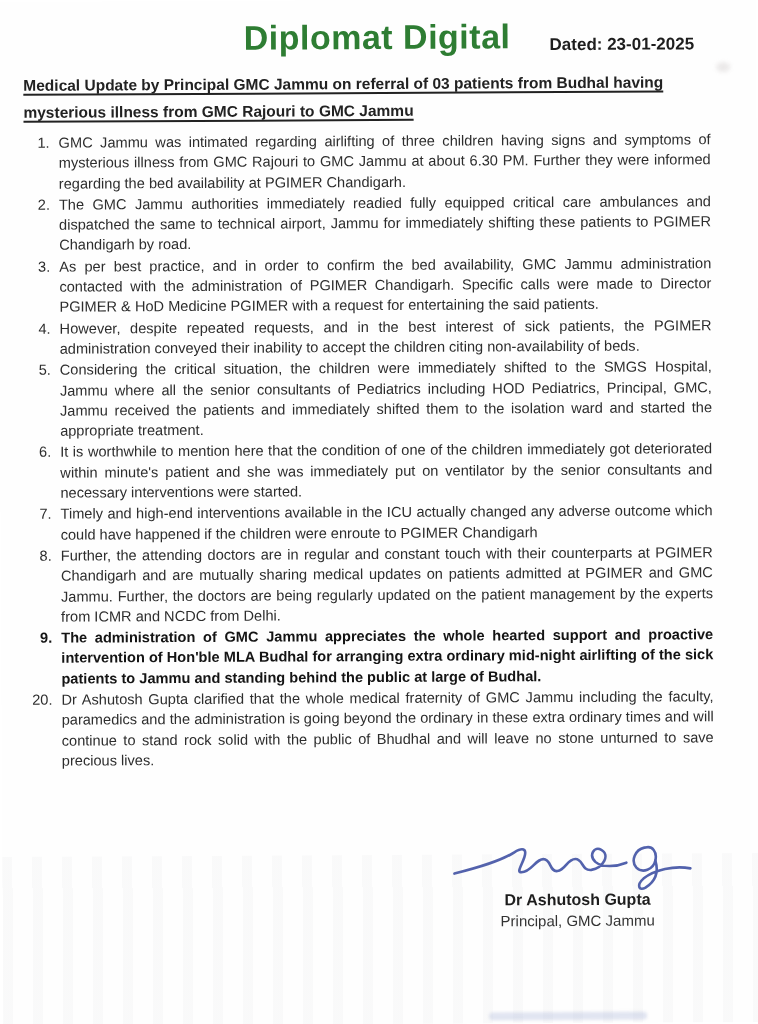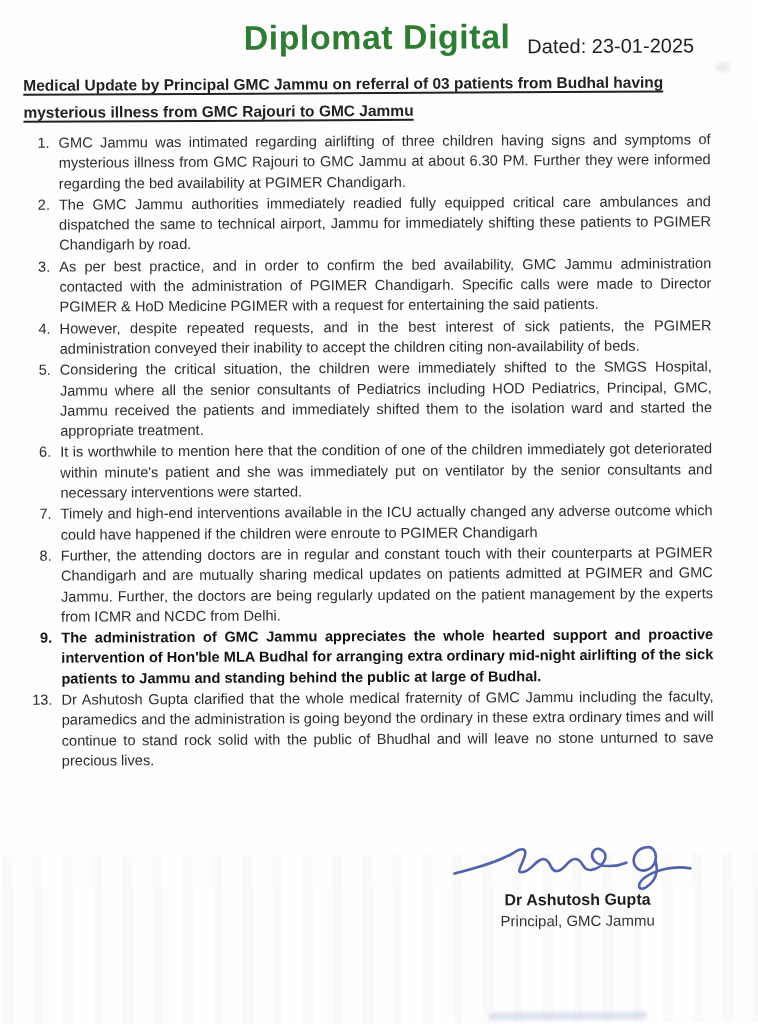--- a/index.html
+++ b/index.html
@@ -48,22 +48,22 @@
     text-align: center;
     top: 2px;
     font-size: 34px;
     font-weight: bold;
     letter-spacing: 0.5px;
   }
   .dated {
     position: absolute;
     right: 62px;
     top: 20px;
-    font-size: 20px;
-    font-weight: 400;
+    font-size: 17px;
+    font-weight: 700;
     color: #1e1e1e;
   }
   .smudge-top-right {
     position: absolute;
     top: 48px;
     right: 26px;
     width: 14px;
     height: 10px;
     background: rgba(150,140,140,0.18);
     border-radius: 50%;
@@ -197,21 +197,21 @@
     </li>
     <li class="point">
       <span class="num">8.</span>
       <span class="txt">Further, the attending doctors are in regular and constant touch with their counterparts at PGIMER Chandigarh and are mutually sharing medical updates on patients admitted at PGIMER and GMC Jammu. Further, the doctors are being regularly updated on the patient management by the experts from ICMR and NCDC from Delhi.</span>
     </li>
     <li class="point bold-item">
       <span class="num">9.</span>
       <span class="txt">The administration of GMC Jammu appreciates the whole hearted support and proactive intervention of Hon'ble MLA Budhal for arranging extra ordinary mid-night airlifting of the sick patients to Jammu and standing behind the public at large of Budhal.</span>
     </li>
     <li class="point">
-      <span class="num">13.</span>
+      <span class="num">20.</span>
       <span class="txt">Dr Ashutosh Gupta clarified that the whole medical fraternity of GMC Jammu including the faculty, paramedics and the administration is going beyond the ordinary in these extra ordinary times and will continue to stand rock solid with the public of Bhudhal and will leave no stone unturned to save precious lives.</span>
     </li>
   </ol>
 
   <div class="signature-block">
     <svg class="signature-scribble" width="258" height="58" viewBox="0 0 258 58" fill="none" xmlns="http://www.w3.org/2000/svg">
       <g stroke="#4455a6" stroke-width="2.6" stroke-linecap="round" stroke-linejoin="round" opacity="0.92">
         <path d="M6 36 C30 30 52 24 66 15 C74 10 79 11 76 20 C73 29 68 35 73 35 C83 35 87 22 95 22 C103 22 101 35 109 34 C117 33 119 22 127 22 C135 22 133 34 143 33 C155 31 162 18 153 13 C146 9 140 18 147 25 C154 31 168 30 178 26"></path>
         <path d="M196 11 C187 13 182 24 188 31 C194 37 205 33 207 24 C209 15 204 9 197 11"></path>
         <path d="M207 24 C210 34 208 44 197 51 C190 55 188 48 195 42 C206 33 226 29 242 32"></path>

